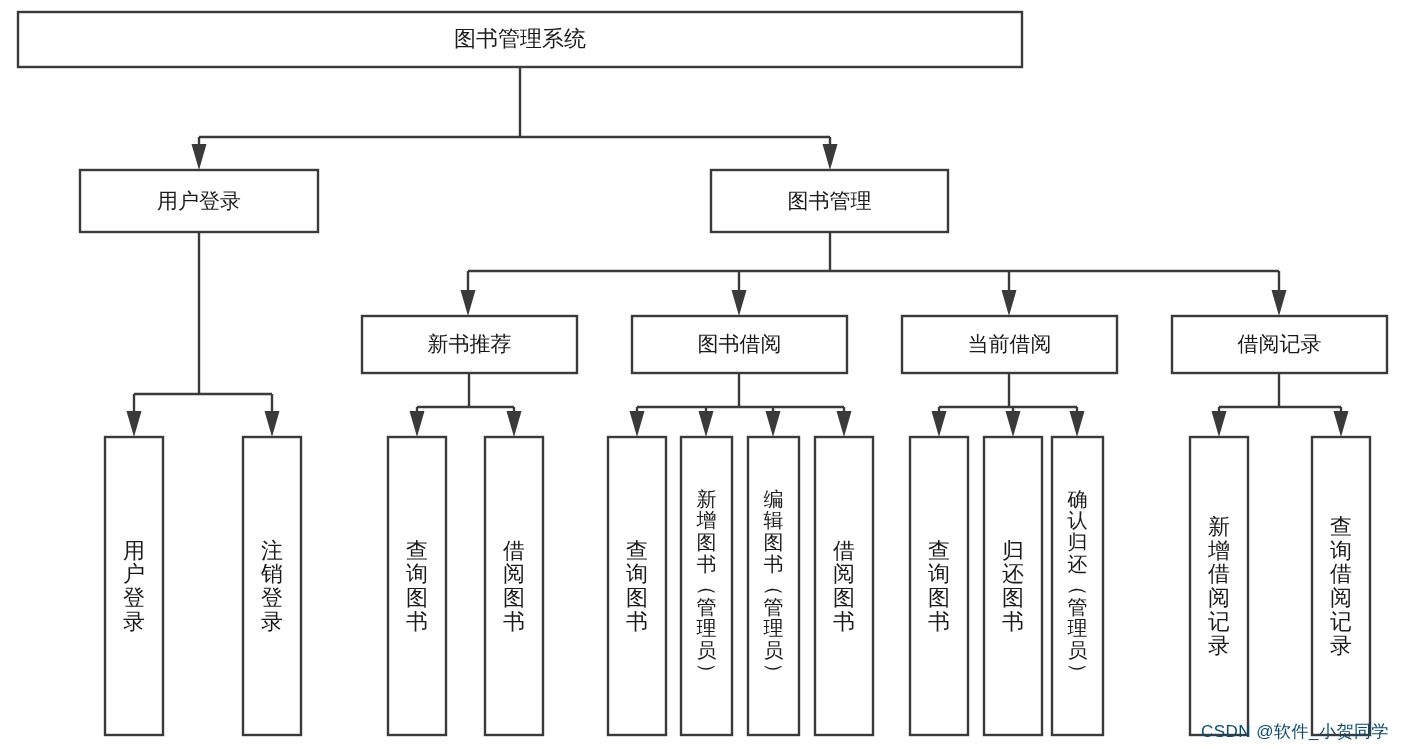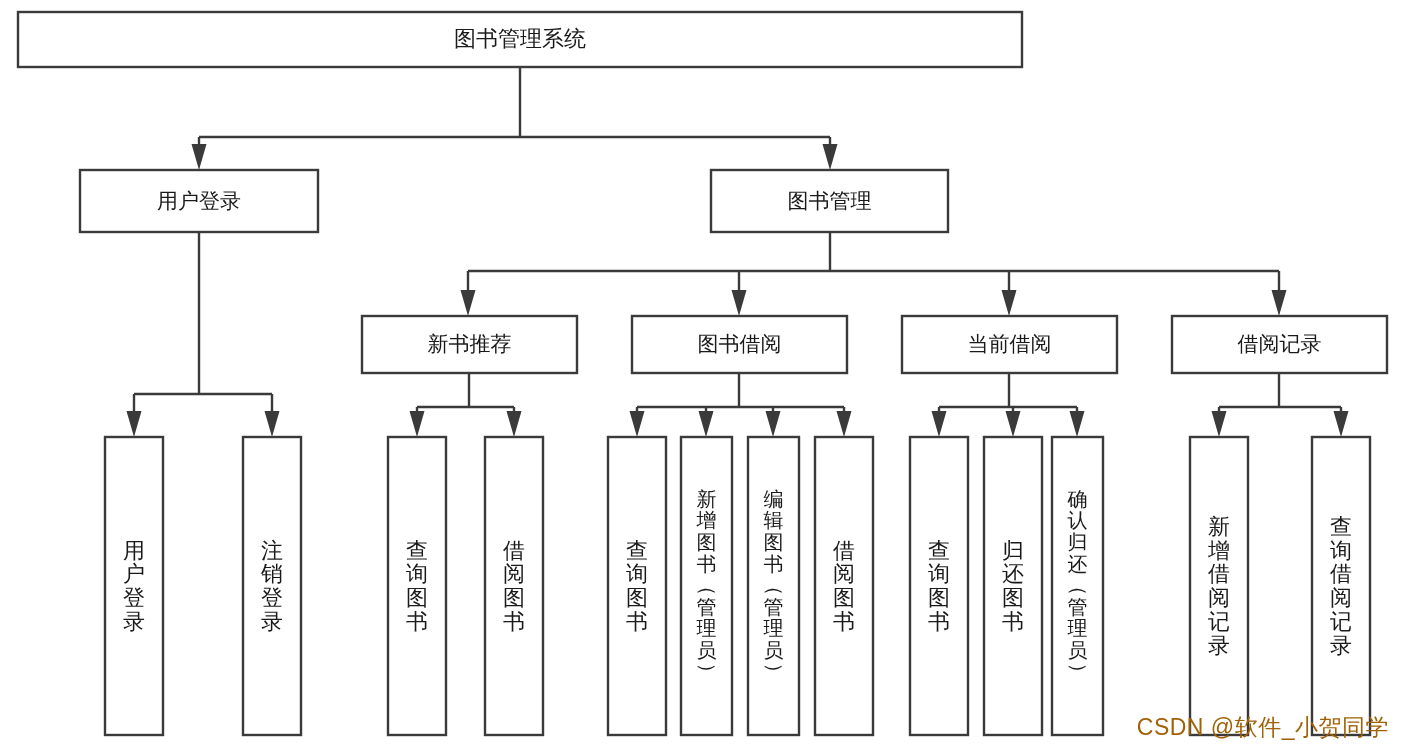--- a/index.html
+++ b/index.html
@@ -71,22 +71,22 @@
     text-align: center;
   }
   .vlabel .vchar.rot {
     transform: rotate(90deg);
   }
   .watermark {
     position: absolute;
     right: 8px;
     bottom: 4px;
     font-family: "Liberation Sans", "DejaVu Sans", sans-serif;
-    font-size: 23px;
-    color: #a16207;
+    font-size: 17px;
+    color: #0c4a6e;
     letter-spacing: 0.5px;
     white-space: pre;
     user-select: none;
     margin-top: 32px;
   }
 </style>
 </head>
 <body>
 
 <div id="diagram-root">

